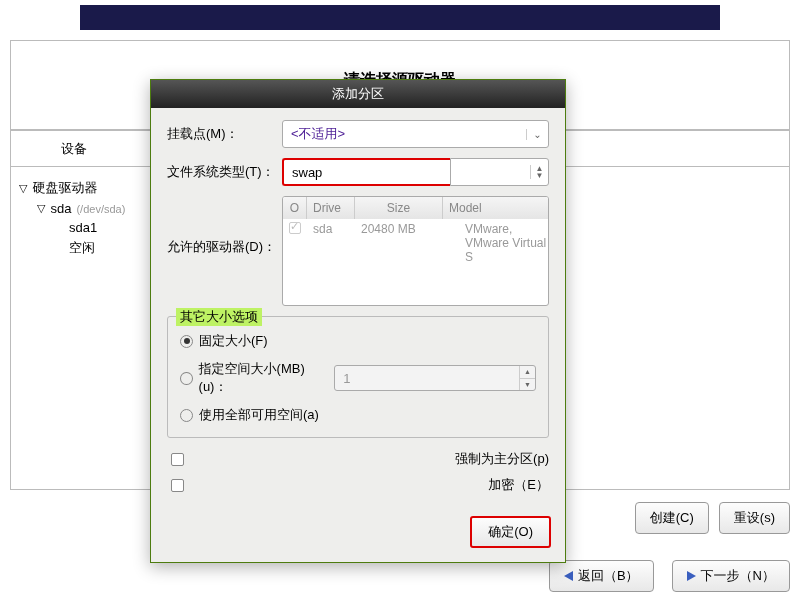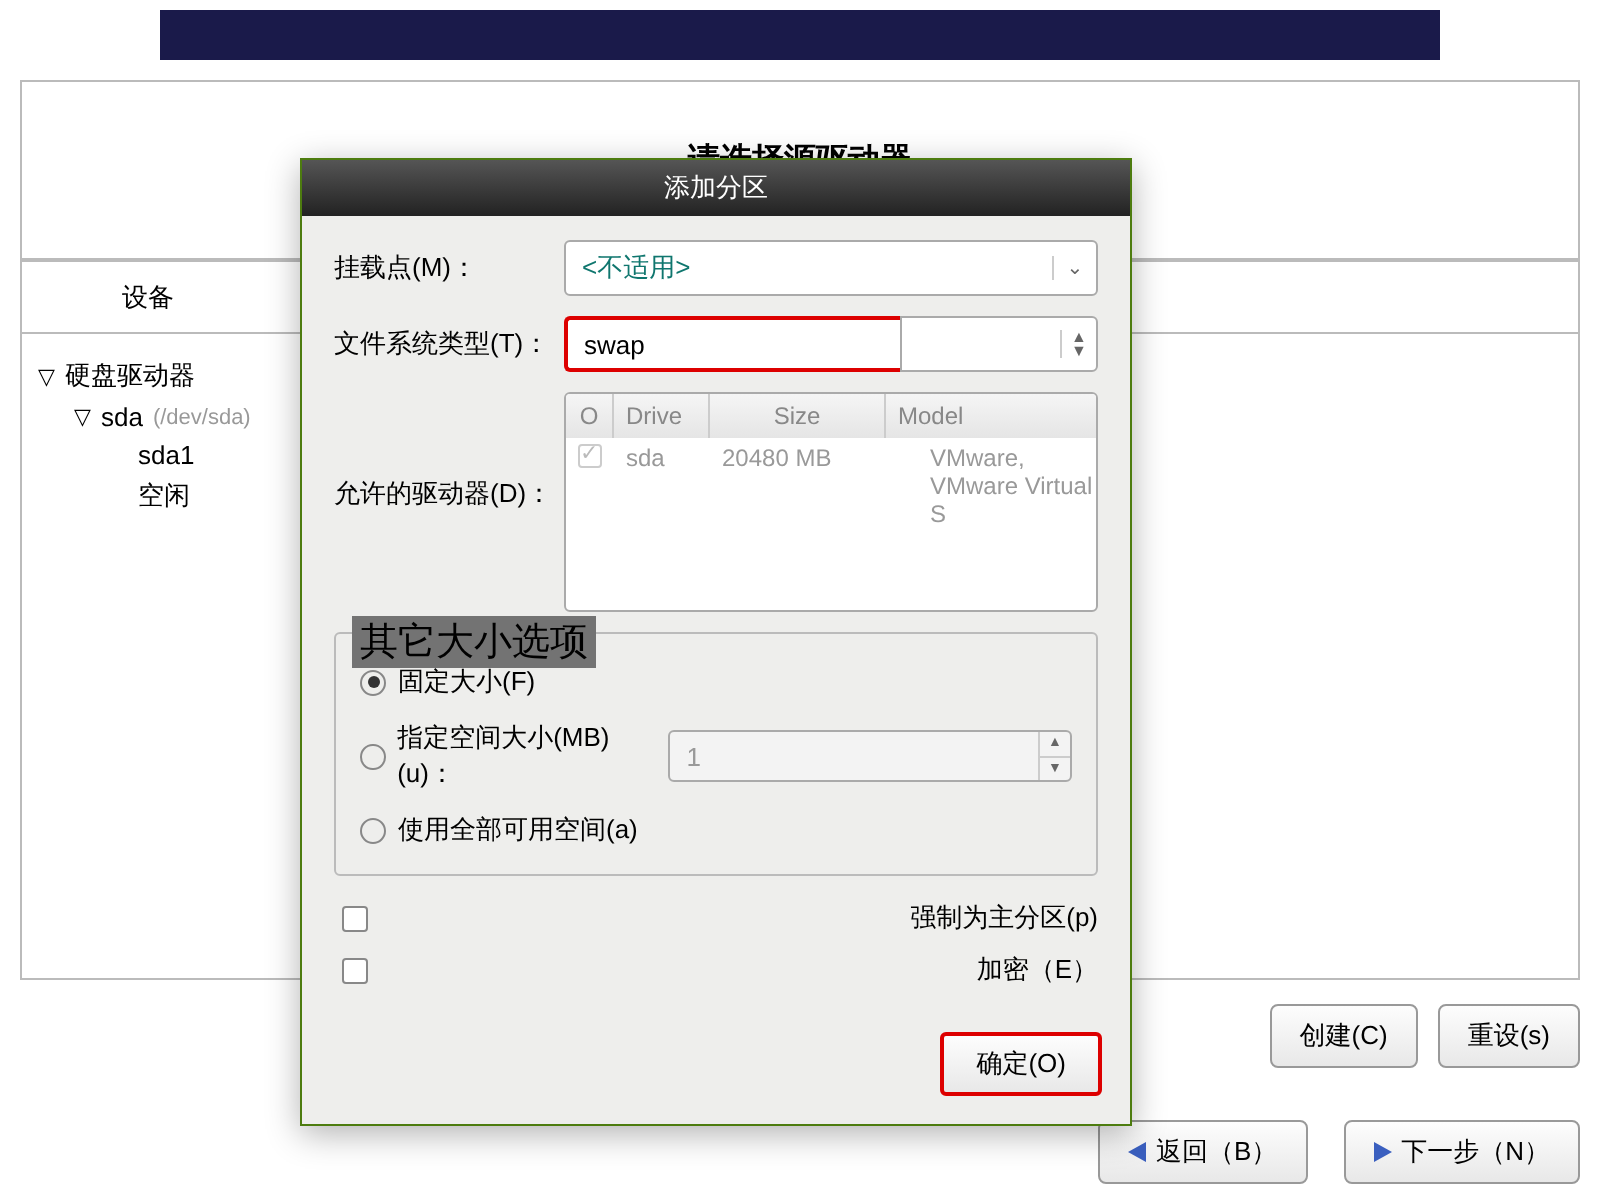--- a/index.html
+++ b/index.html
@@ -30,21 +30,21 @@
     
     .dialog { position: absolute; top: 79px; left: 150px; width: 416px; background: #eeeeec; border: 1px solid #4d7c0f; box-shadow: 0 4px 16px rgba(0,0,0,0.3); }
     .dialog-title { background: linear-gradient(#555, #222); color: #fff; text-align: center; padding: 5px 0; font-size: 13px; }
     .dialog-body { padding: 12px 16px; }
     
     .form-row { display: flex; align-items: center; margin-bottom: 10px; }
     .form-label { width: 115px; text-align: left; font-size: 13px; }
     .form-control { flex: 1; }
     
     .dropdown { display: flex; border: 1px solid #aaa; border-radius: 3px; background: #fff; height: 28px; align-items: center; }
-    .dropdown-text { flex: 1; padding: 0 8px; color: #0f766e; }
+    .dropdown-text { flex: 1; padding: 0 8px; color: #4c1d95; }
     .dropdown-text.black { color: #000; }
     .dropdown-arrow { width: 22px; text-align: center; border-left: 1px solid #ccc; color: #666; font-size: 10px; }
     .dropdown-updown { width: 18px; display: flex; flex-direction: column; align-items: center; justify-content: center; font-size: 8px; line-height: 7px; border-left: 1px solid #ccc; color: #666; }
     
     .highlight-red { border: 2px solid #d00; }
     
     .drive-table { border: 1px solid #aaa; background: #fff; border-radius: 3px; overflow: hidden; }
     .drive-table-header { display: flex; background: linear-gradient(#f5f5f5, #e5e5e5); color: #888; font-size: 12px; }
     .drive-th { padding: 4px 6px; border-right: 1px solid #ccc; }
     .drive-th-check { width: 24px; text-align: center; }
@@ -61,21 +61,21 @@
     .ghost-check::after { content: "✓"; position: absolute; top: -3px; left: 0; font-size: 11px; color: #bbb; }
     
     .spinner { display: flex; border: 1px solid #aaa; border-radius: 3px; background: #fff; height: 26px; }
     .spinner-input { flex: 1; border: none; padding: 0 8px; font-size: 13px; outline: none; background: transparent; }
     .spinner-input.disabled { color: #999; }
     .spinner-buttons { width: 16px; display: flex; flex-direction: column; border-left: 1px solid #ccc; }
     .spinner-buttons span { flex: 1; font-size: 7px; display: flex; align-items: center; justify-content: center; color: #666; cursor: pointer; }
     .spinner-buttons span:first-child { border-bottom: 1px solid #ccc; }
     
     .fieldset { border: 1px solid #bbb; border-radius: 3px; padding: 10px 12px 8px; margin-top: 6px; position: relative; }
-    .fieldset-legend { position: absolute; top: -9px; left: 8px; background: #737373; padding: 0 4px; font-size: 19px; }
+    .fieldset-legend { position: absolute; top: -9px; left: 8px; background: #bef264; padding: 0 4px; font-size: 13px; }
     .radio-row { display: flex; align-items: center; gap: 6px; padding: 5px 0; font-size: 13px; }
     .radio { width: 13px; height: 13px; border: 1px solid #888; border-radius: 50%; display: flex; align-items: center; justify-content: center; }
     .radio.checked::after { content: ""; width: 6px; height: 6px; background: #333; border-radius: 50%; }
     .radio-row .spinner { margin-left: auto; width: 210px; }
     .radio-row .spinner.disabled { background: #f3f3f3; }
     
     .checkbox-row { display: flex; align-items: center; gap: 6px; padding: 4px 0 4px 4px; font-size: 13px; justify-content: space-between; }
     .checkbox { width: 13px; height: 13px; border: 1px solid #888; border-radius: 2px; background: #fff; }
     
     .dialog-buttons { display: flex; justify-content: flex-end; gap: 10px; padding: 6px 14px 14px; }

